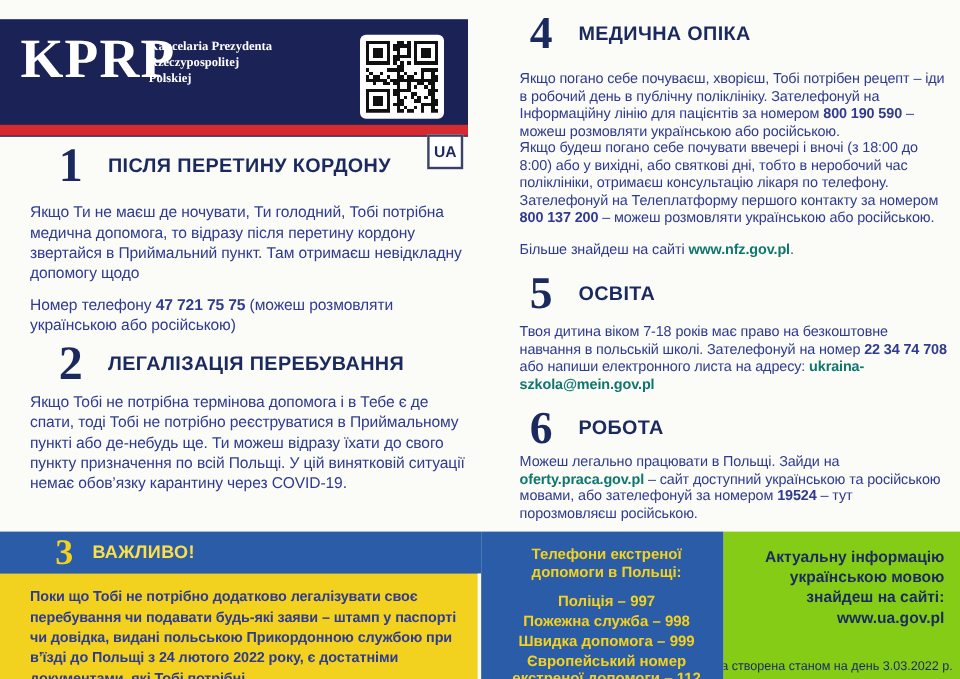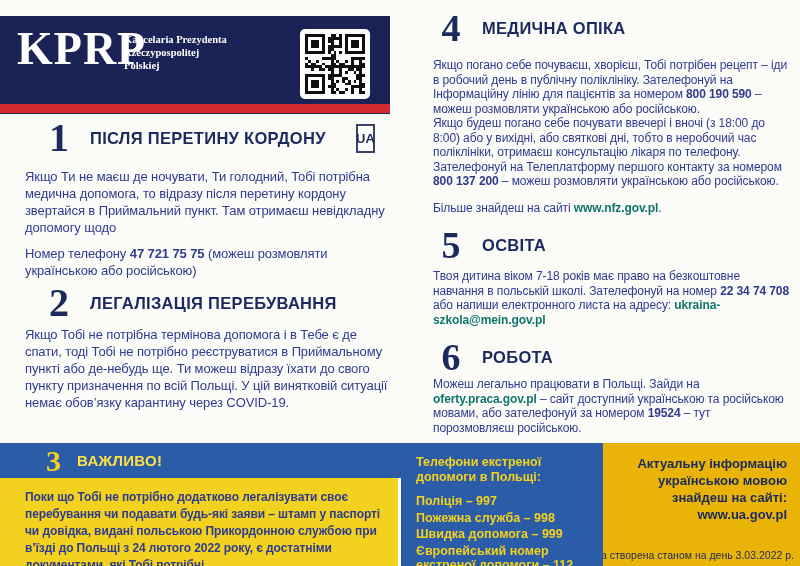--- a/index.html
+++ b/index.html
@@ -31,21 +31,21 @@
   .s1-intro{margin-top:12px;}
   .bullet-list{list-style:none;margin:3px 0 0 0;padding:0;}
   .bullet-item{display:flex;align-items:baseline;gap:10px;line-height:19px;
                color:#2f3b8f;font-size:13px;}
   .bullet-dot{width:8px;height:8px;border-radius:50%;background:#eebd2d;flex:none;
               position:relative;top:-1px;}
   .s1-phone{margin-top:9px;}
   .b{font-weight:700;}
   .s2-head{margin-top:6px;}
   .s2-body{margin-top:5px;}
-  .ua-badge{position:absolute;left:356px;top:124px;width:19px;height:29px;background:#ffffff;
+  .ua-badge{position:absolute;left:356px;top:112px;width:30px;height:29px;background:#ffffff;
             border:2px solid #3a416b;box-sizing:border-box;display:flex;align-items:center;
             justify-content:center;color:#1b2a5e;font-weight:700;font-size:13px;}
 
   
   .col-right{position:absolute;left:433px;top:10px;width:357px;}
   .col-right .sec-head{margin-left:2px;}
   .col-right .sec-num{font-size:38px;}
   .body-r{color:#2f3b8f;font-size:12px;line-height:14.5px;letter-spacing:-0.1px;}
   .s4-p1{margin-top:4px;}
   .s4-p2{margin-top:12px;}
@@ -60,24 +60,24 @@
   .bottom-band{position:absolute;left:0;top:443px;width:800px;height:123px;display:flex;}
   .important-card{width:401px;background:#2b5ca8;display:flex;flex-direction:column;flex:none;}
   .important-head{height:35px;display:flex;align-items:center;gap:16px;padding-left:46px;flex:none;}
   .imp-num{font-family:"Liberation Serif",serif;font-weight:700;color:#f3d21f;
            font-size:30px;line-height:30px;}
   .imp-title{color:#fde047;font-weight:700;font-size:15px;letter-spacing:.3px;}
   .important-body{flex:1;background:#f3d21f;border-right:3px solid #fbfbf8;
                   padding:11px 6px 0 25px;}
   .important-text{color:#2f3b8f;font-size:12px;line-height:17px;font-weight:600;letter-spacing:-0.1px;}
   .phones-card{width:202px;background:#2b5ca8;box-sizing:border-box;flex:none;
-               padding:12px 8px 0 15px;color:#f3d21f;font-size:12.5px;font-weight:600;}
+               padding:12px 8px 0 15px;color:#f3d21f;font-size:12.5px;font-weight:600;text-align:center;}
   .phones-title{line-height:15px;margin-bottom:9px;}
   .phone-line{line-height:14.5px;margin-bottom:2px;}
-  .info-card{flex:1;background:#eab308;position:relative;overflow:hidden;}
+  .info-card{flex:1;background:#84cc16;position:relative;overflow:hidden;}
   .info-text{position:absolute;top:12px;right:13px;width:172px;text-align:right;
              color:#1b2a5e;font-weight:700;font-size:13px;line-height:17px;}
   .footer-note{position:absolute;right:6px;bottom:5px;color:#1b2a5e;font-size:10.5px;
                white-space:nowrap;}
 </style>
 </head>
 <body>
 
 <div class="page">
 

